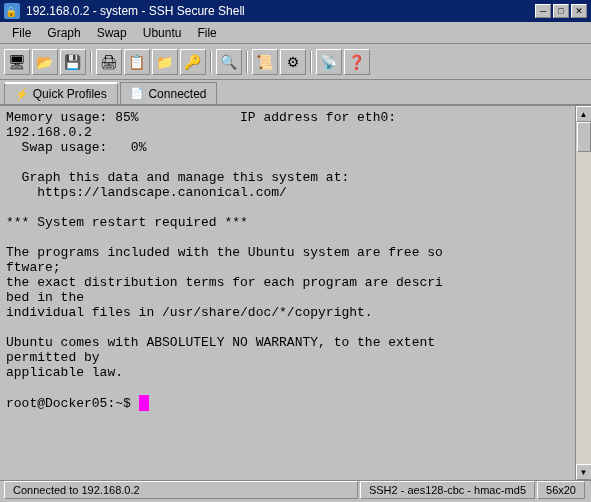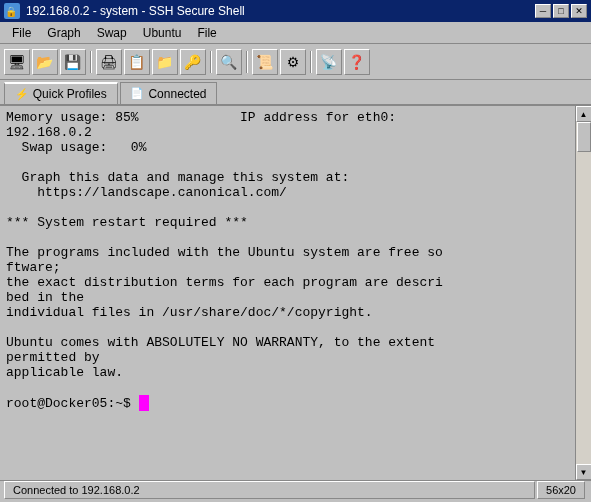--- a/index.html
+++ b/index.html
@@ -299,15 +299,18 @@
     </div>
     <div class="scroll-btn">▼</div>
   </div>
 </div>
 
 <div class="status-bar">
   <div class="status-section">
     <span>Connected to 192.168.0.2</span>
   </div>
   <div class="status-section">
+    <span>SSH2 - aes128-cbc - hmac-md5</span>
+  </div>
+  <div class="status-section">
     <span>56x20</span>
   </div>
 </div>
 
 </body></html>

